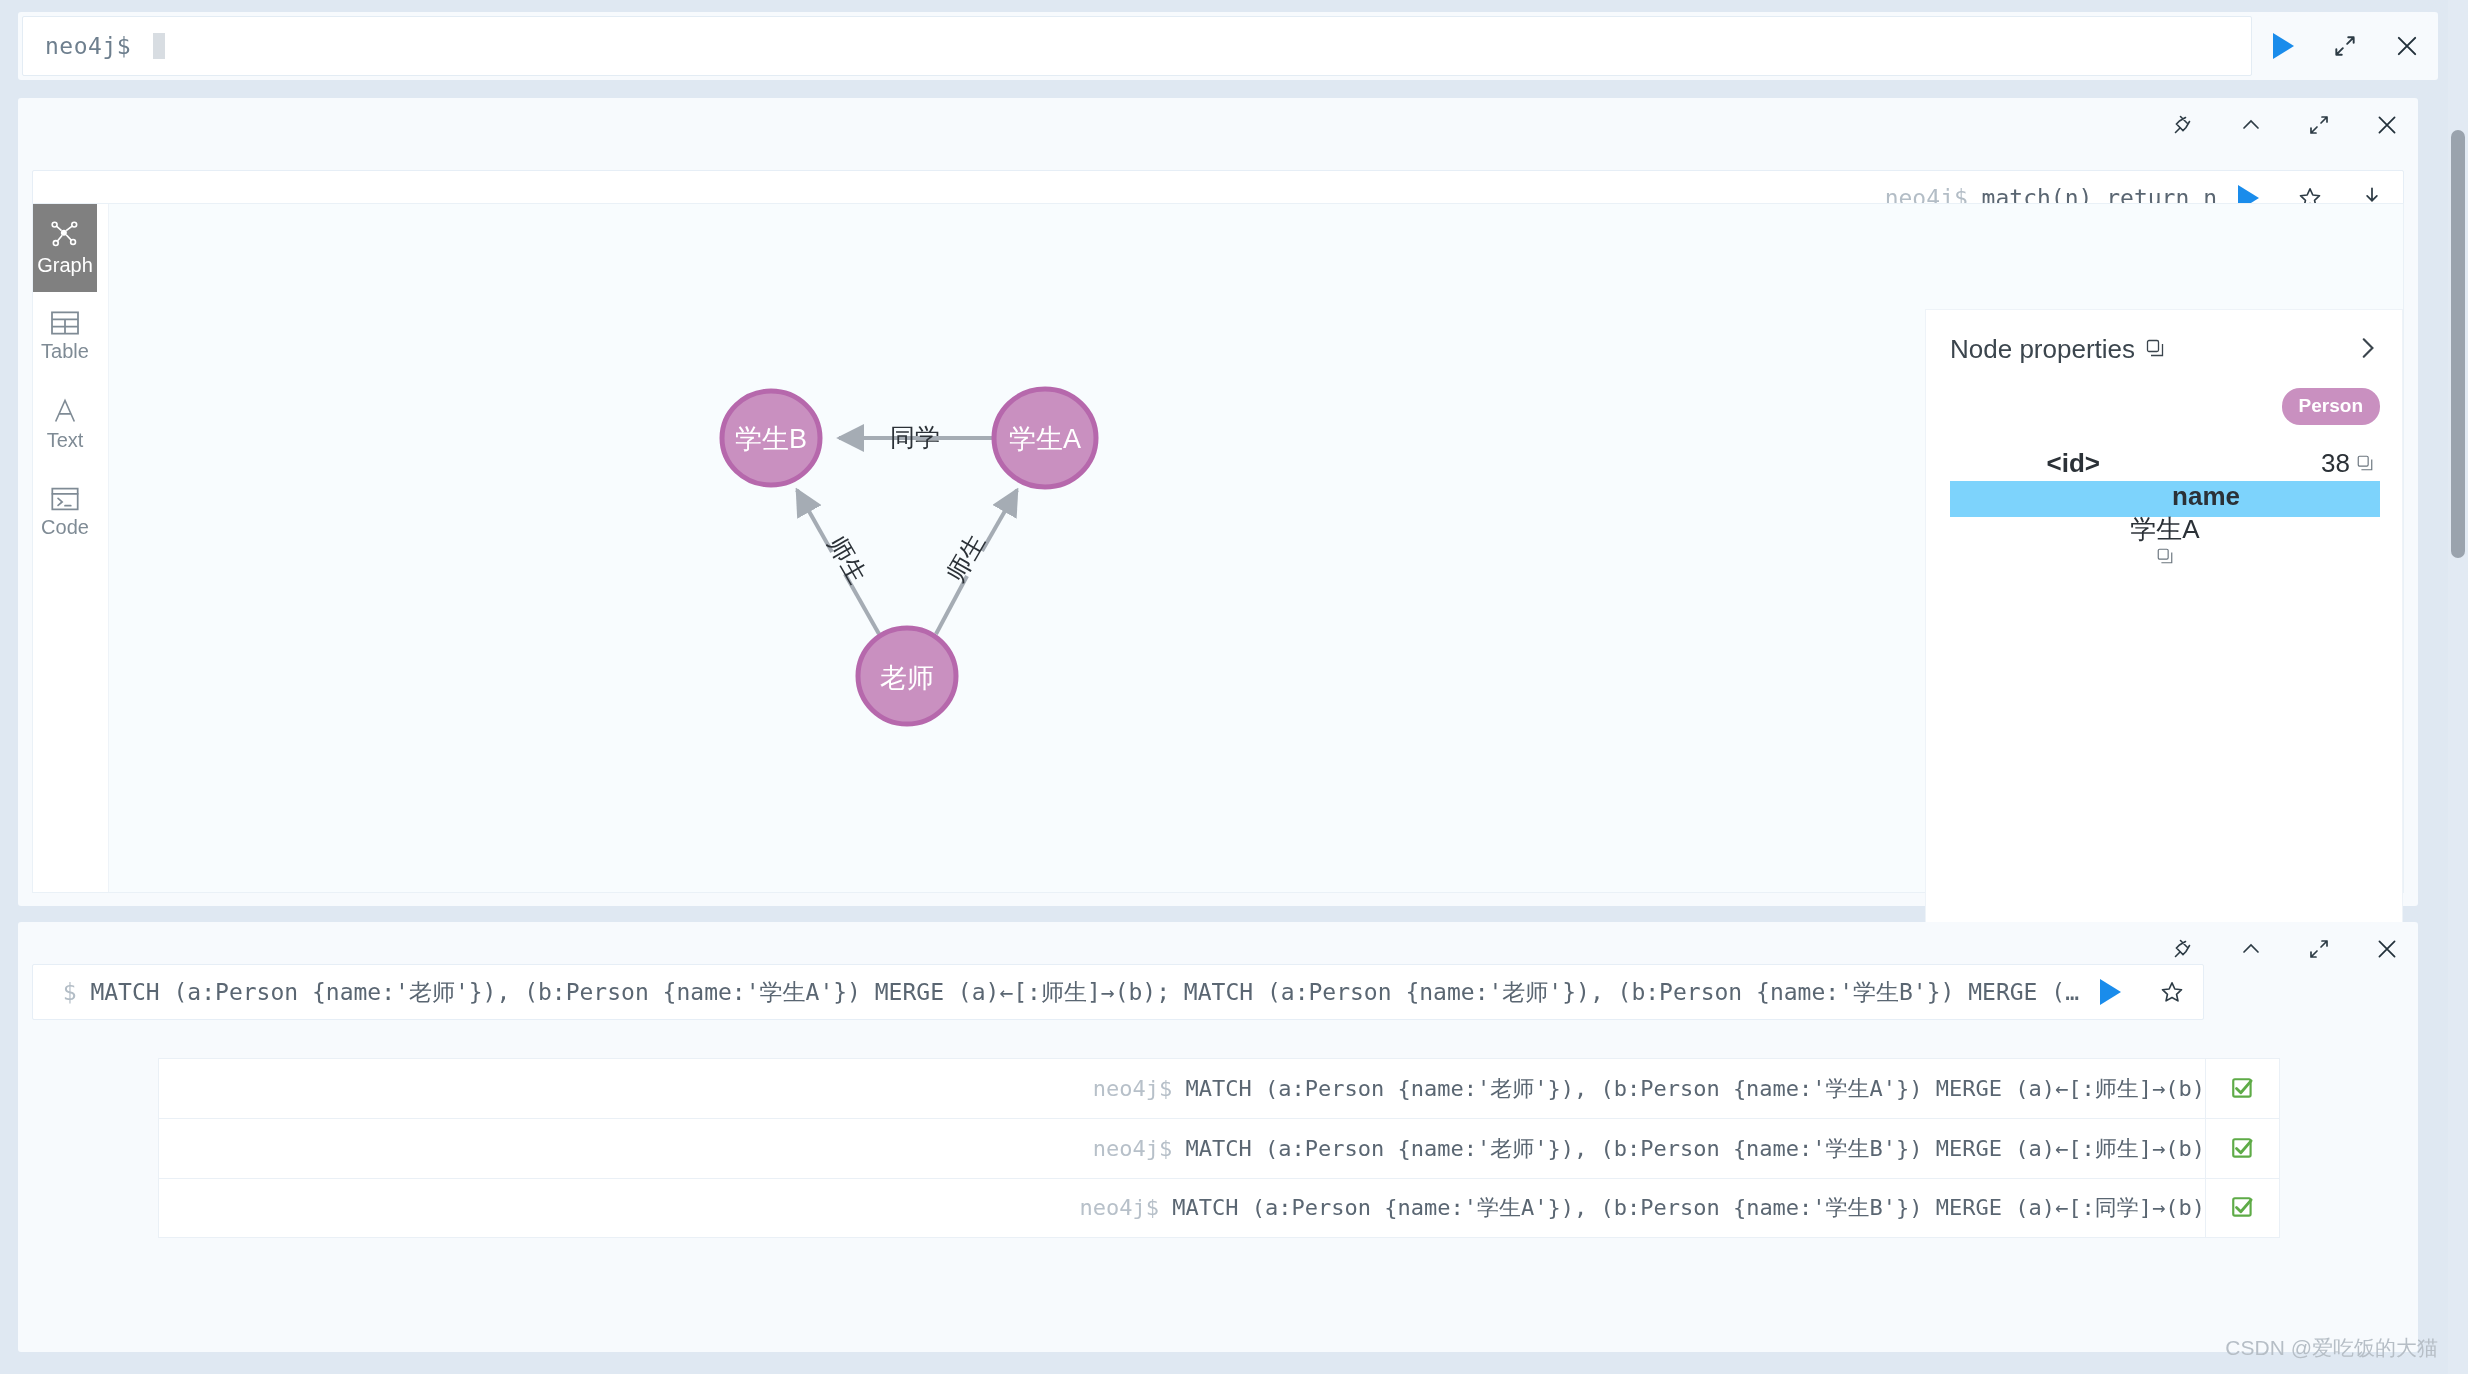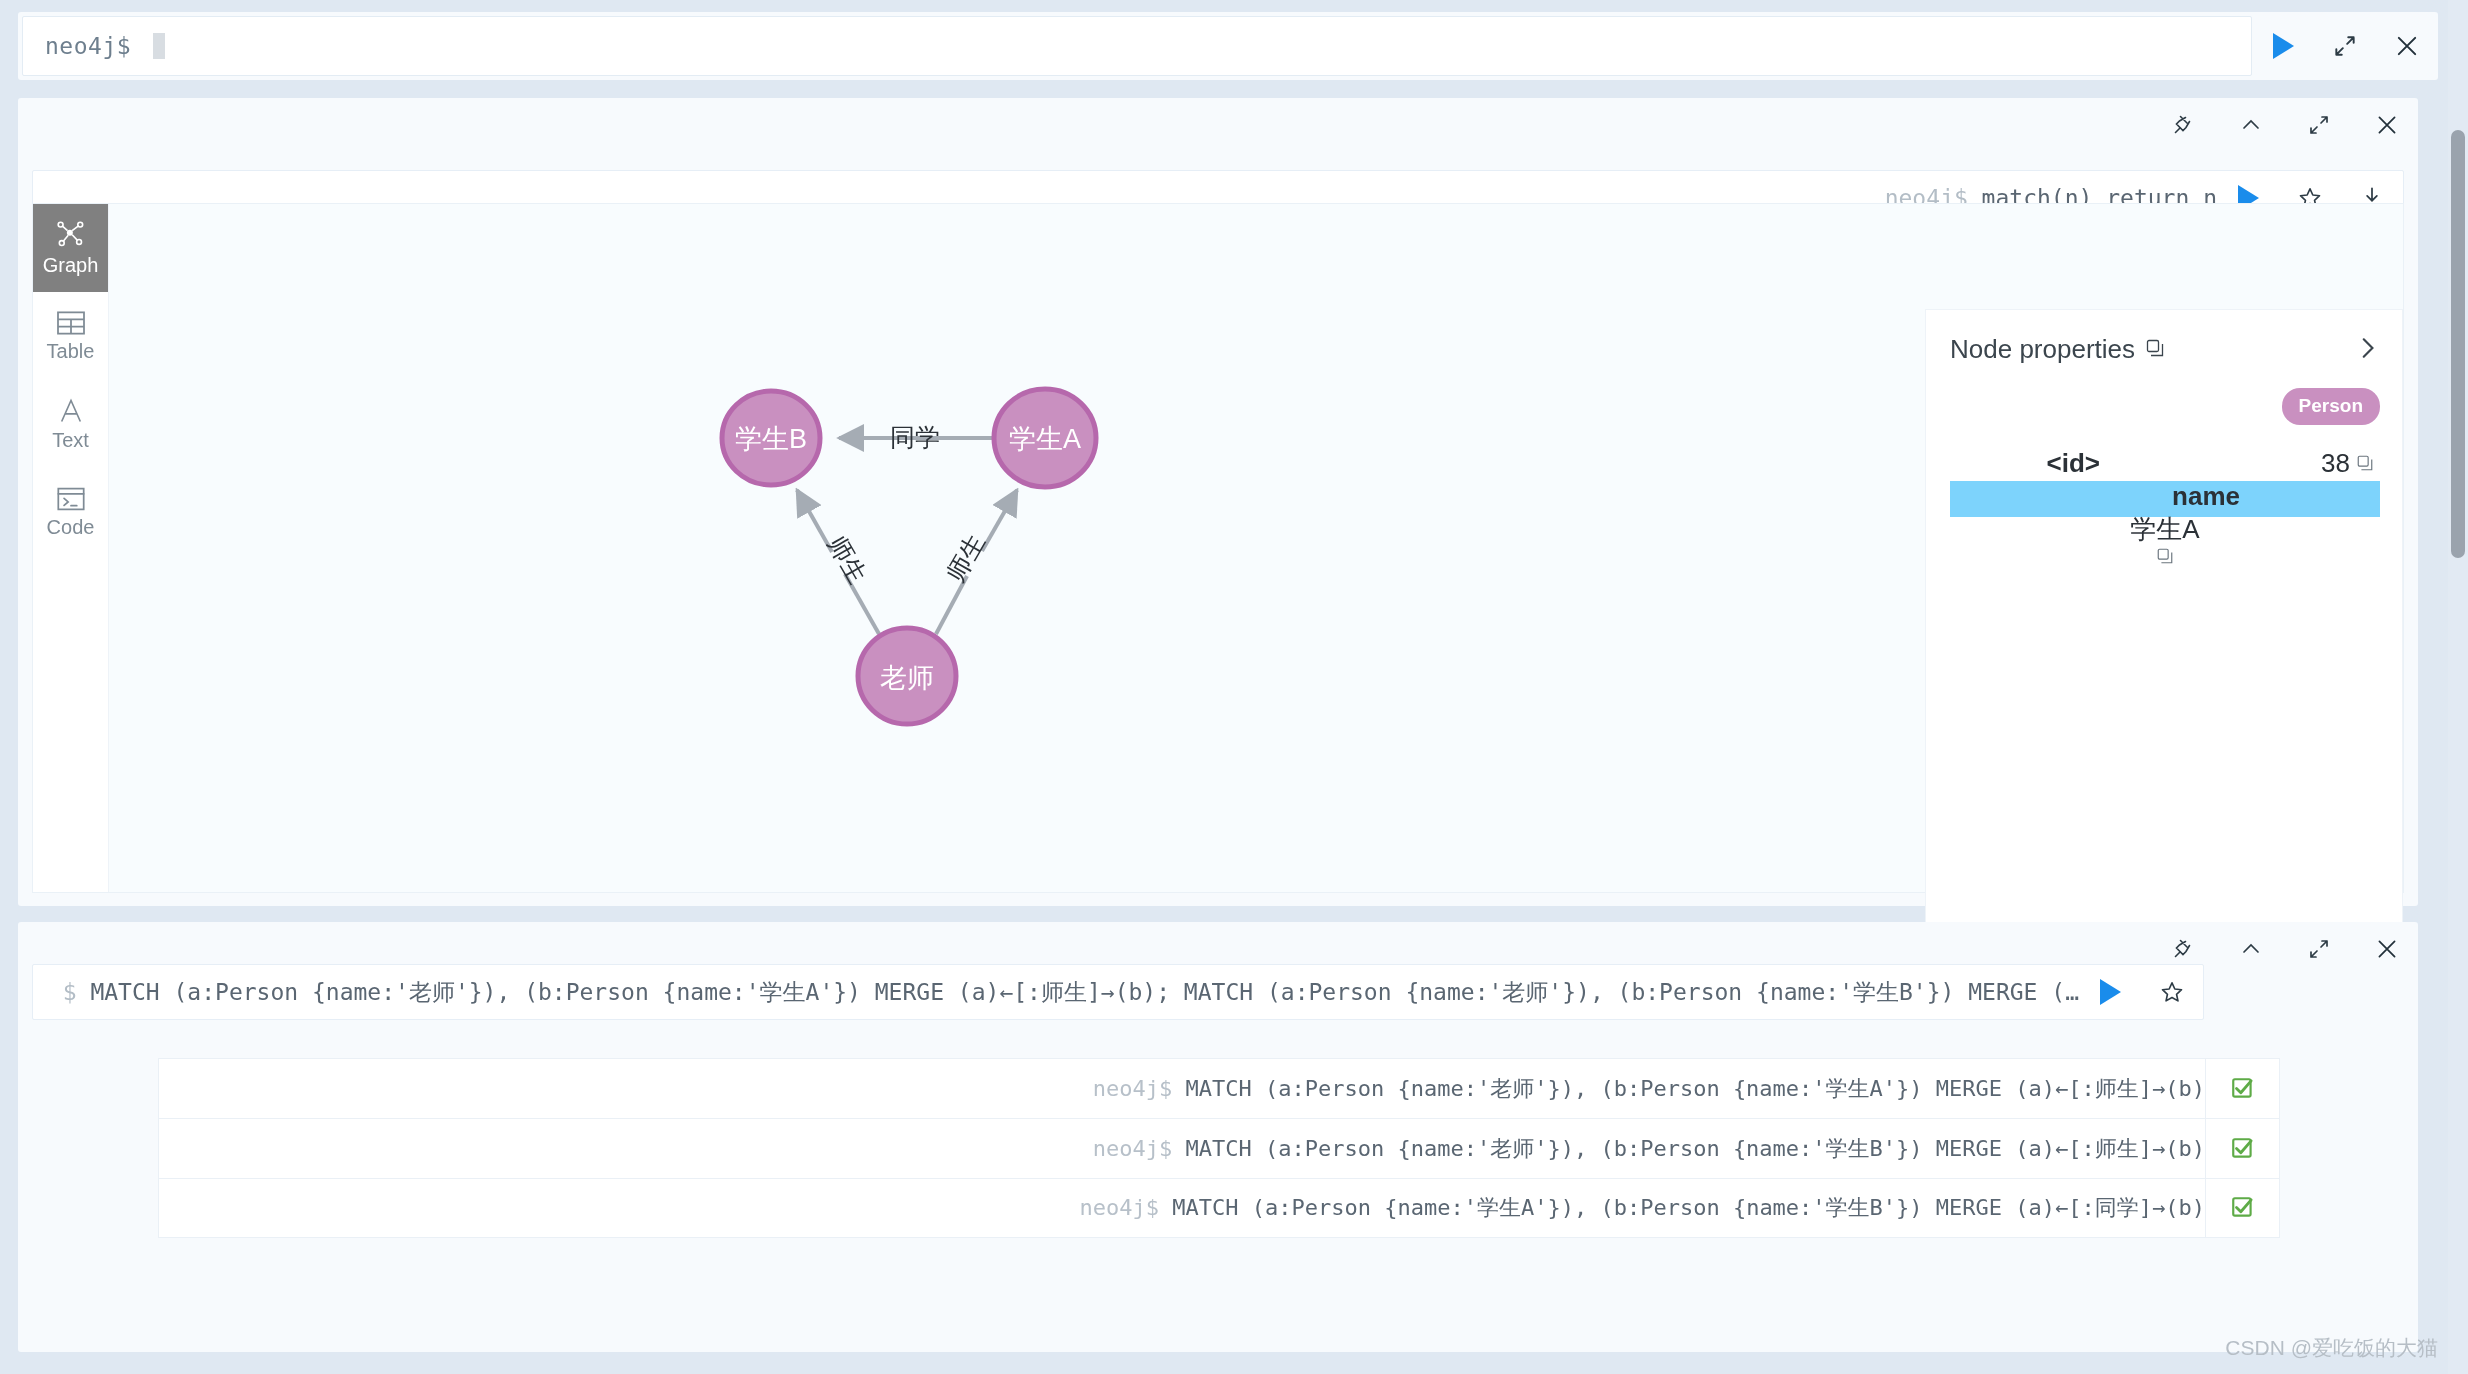--- a/index.html
+++ b/index.html
@@ -104,21 +104,21 @@
     border: 1px solid #eaf1f7;
     display: flex;
   }
   .view-sidebar {
     width: 76px;
     background: #ffffff;
     border-right: 1px solid #eef3f8;
     padding-top: 0;
   }
   .view-item {
-    width: 75px; height: 88px;
+    width: 64px; height: 88px;
     display: flex; flex-direction: column;
     align-items: center; justify-content: center;
     gap: 4px;
     color: #7f8b95;
     font-size: 20px;
     cursor: pointer;
   }
   .view-item.active { background: #808080; color: #ffffff; }
   .view-item svg { display: block; }
 

